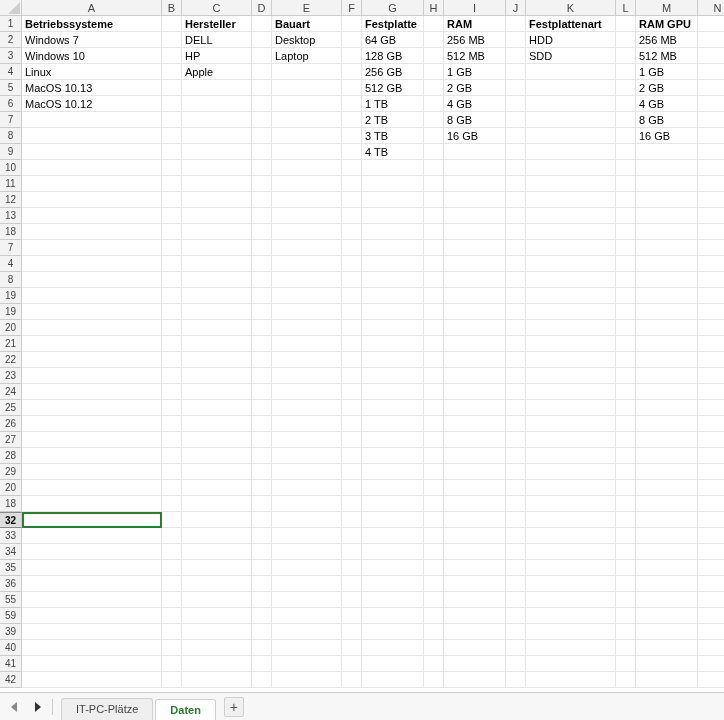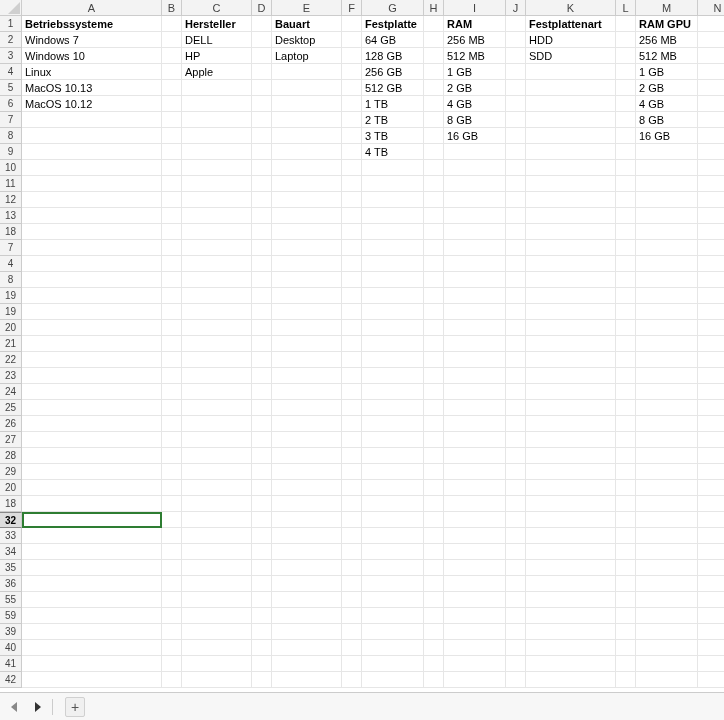--- a/index.html
+++ b/index.html
@@ -250,16 +250,20 @@
     <svg width="10" height="10">
         <polygon points="7,0 7,10 1,5" fill="currentColor"></polygon>
       </svg>
   </div>
   <div class="nav-btn enabled">
     <svg width="10" height="10">
         <polygon points="3,0 3,10 9,5" fill="currentColor"></polygon>
       </svg>
   </div>
   <div class="nav-sep"></div>
+  <div id="tabs" style="display:flex;align-items:flex-end;gap:2px">
+      <div class="tab">IT-PC-Plätze</div>
+      <div class="tab active">Daten</div>
+    </div>
   <div class="add-sheet">
     <span>+</span>
   </div>
 </div>
 
 </body></html>

